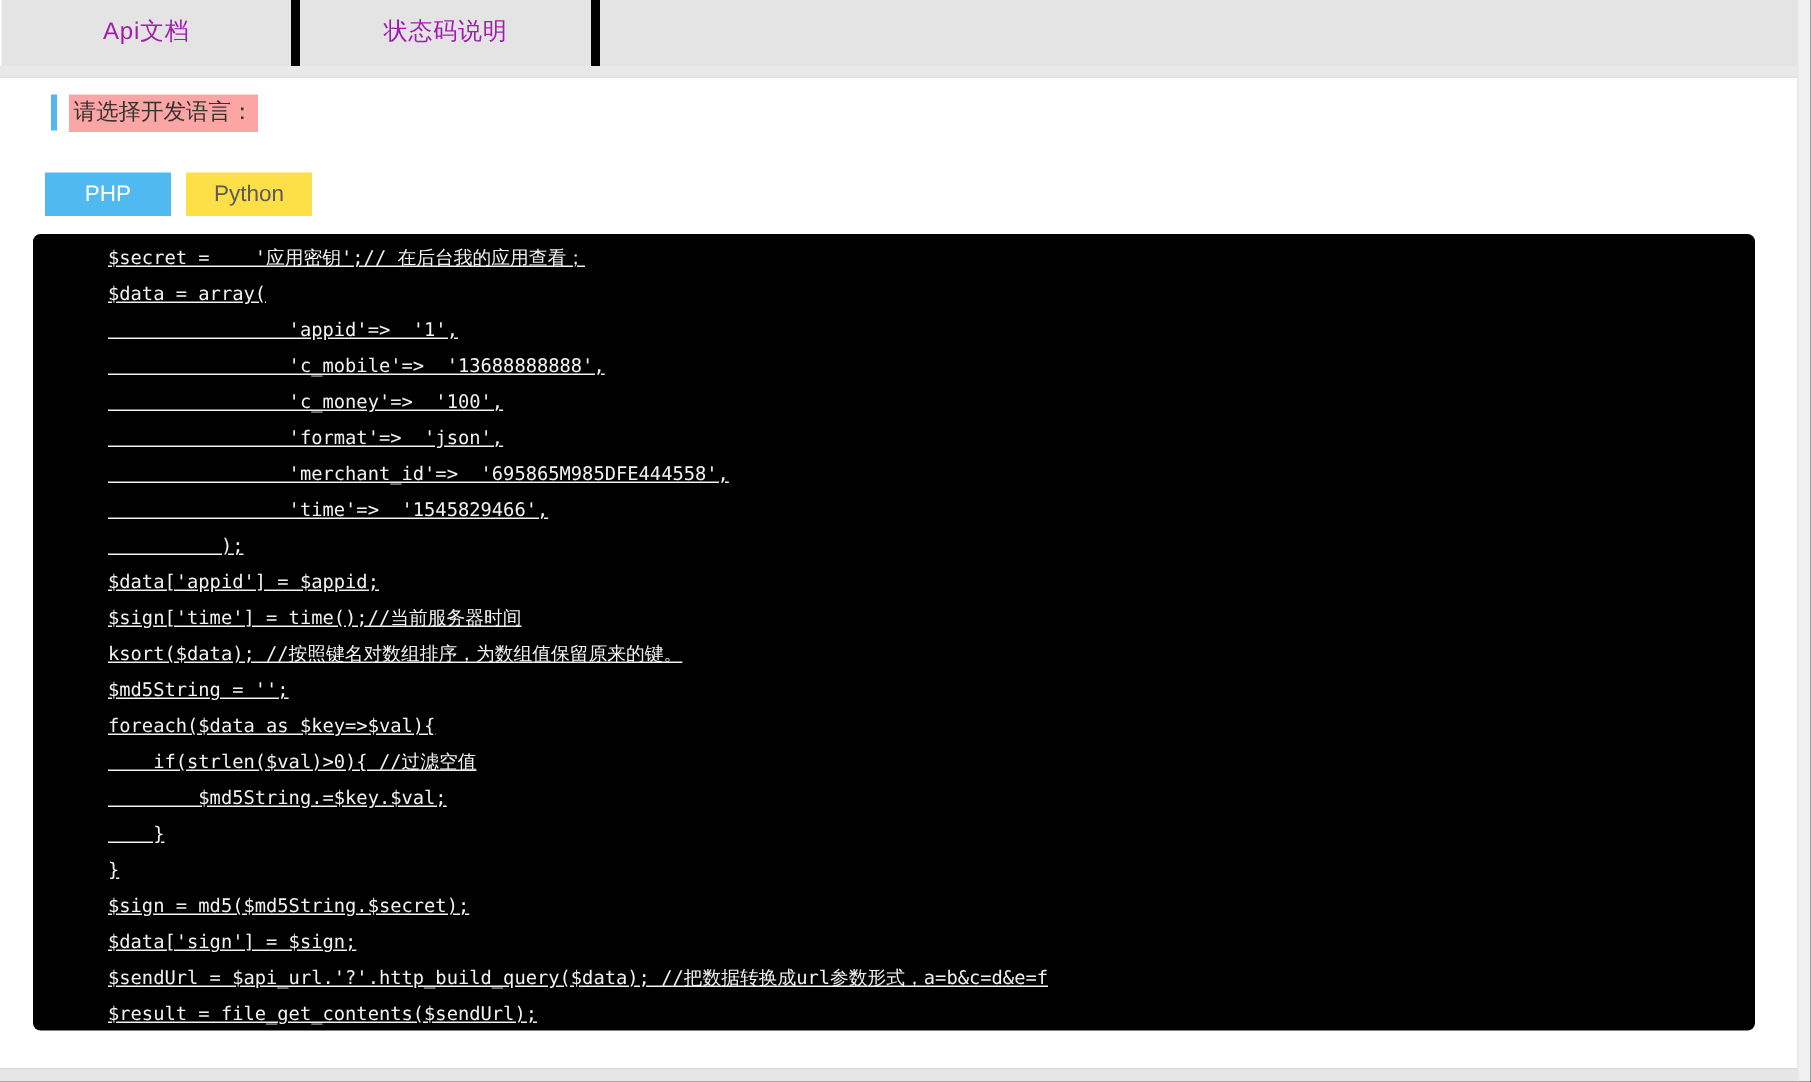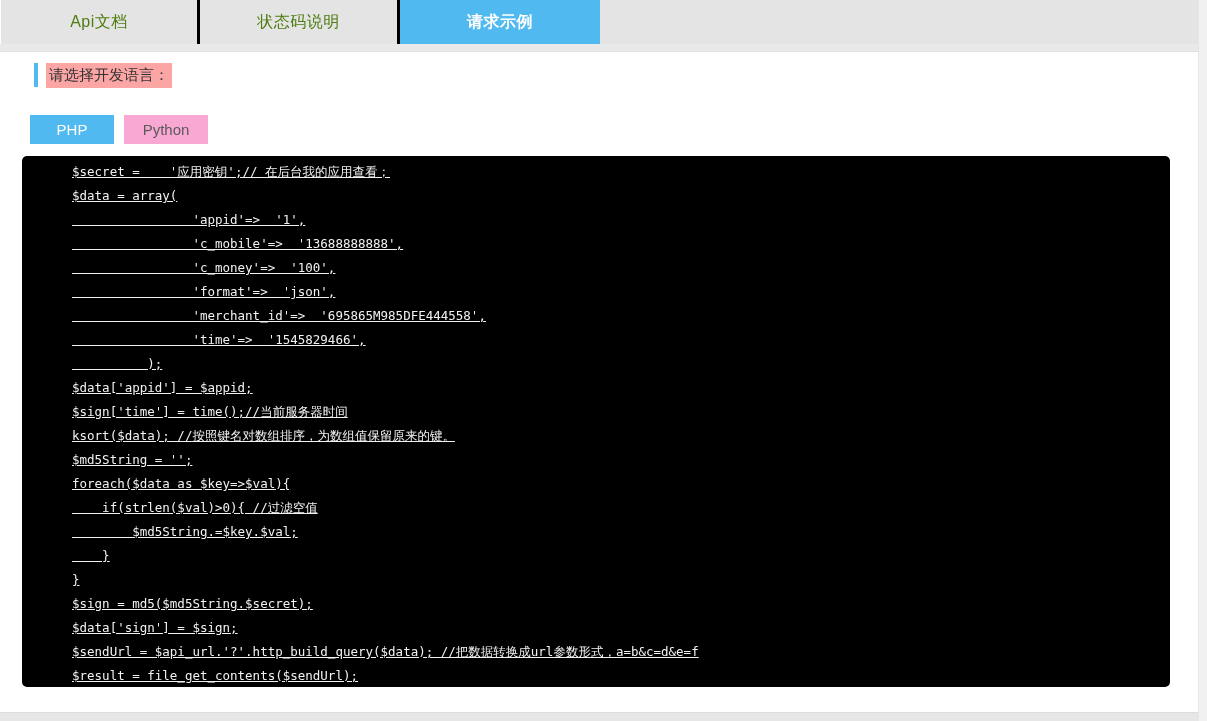--- a/index.html
+++ b/index.html
@@ -49,23 +49,23 @@
     display: flex;
     align-items: stretch;
     box-sizing: border-box;
   }
   .tab {
     width: 200px;
     height: 44px;
     line-height: 44px;
     text-align: center;
     font-size: 16px;
-    color: #4d7c0f;
+    color: #a21caf;
     background: #e4e4e4;
-    border-right: 3px solid #000000;
+    border-right: 6px solid #000000;
     box-sizing: border-box;
     cursor: pointer;
     font-weight: normal;
     user-select: none;
     letter-spacing: 0.5px;
   }
   .tab:first-child {
     border-left: 1px solid #ffffff;
   }
   .tab.active {
@@ -135,21 +135,21 @@
     cursor: pointer;
     user-select: none;
     box-sizing: border-box;
     min-width: 84px;
   }
   .lang-btn.active {
     background: #4FB9F0;
     color: #ffffff;
   }
   .lang-btn.inactive {
-    background: #f9a8d4;
+    background: #fde047;
     color: #5a5a5a;
     margin-left: 10px;
   }
 
   
   #code-block {
     position: absolute;
     left: 22px;
     top: 156px;
     width: 1148px;
@@ -189,21 +189,20 @@
   }
 </style>
 </head>
 <body>
 
 <div id="page">
 
   <div id="tabbar">
     <div class="tab">Api文档</div>
     <div class="tab">状态码说明</div>
-    <div class="tab active">请求示例</div>
   </div>
   <div id="tab-underline"></div>
   <div id="tab-underline-edge"></div>
 
   <div id="lang-heading">
     <div id="lang-heading-bar"></div>
     <div id="lang-heading-text">请选择开发语言：</div>
   </div>
 
   <div id="lang-buttons">

